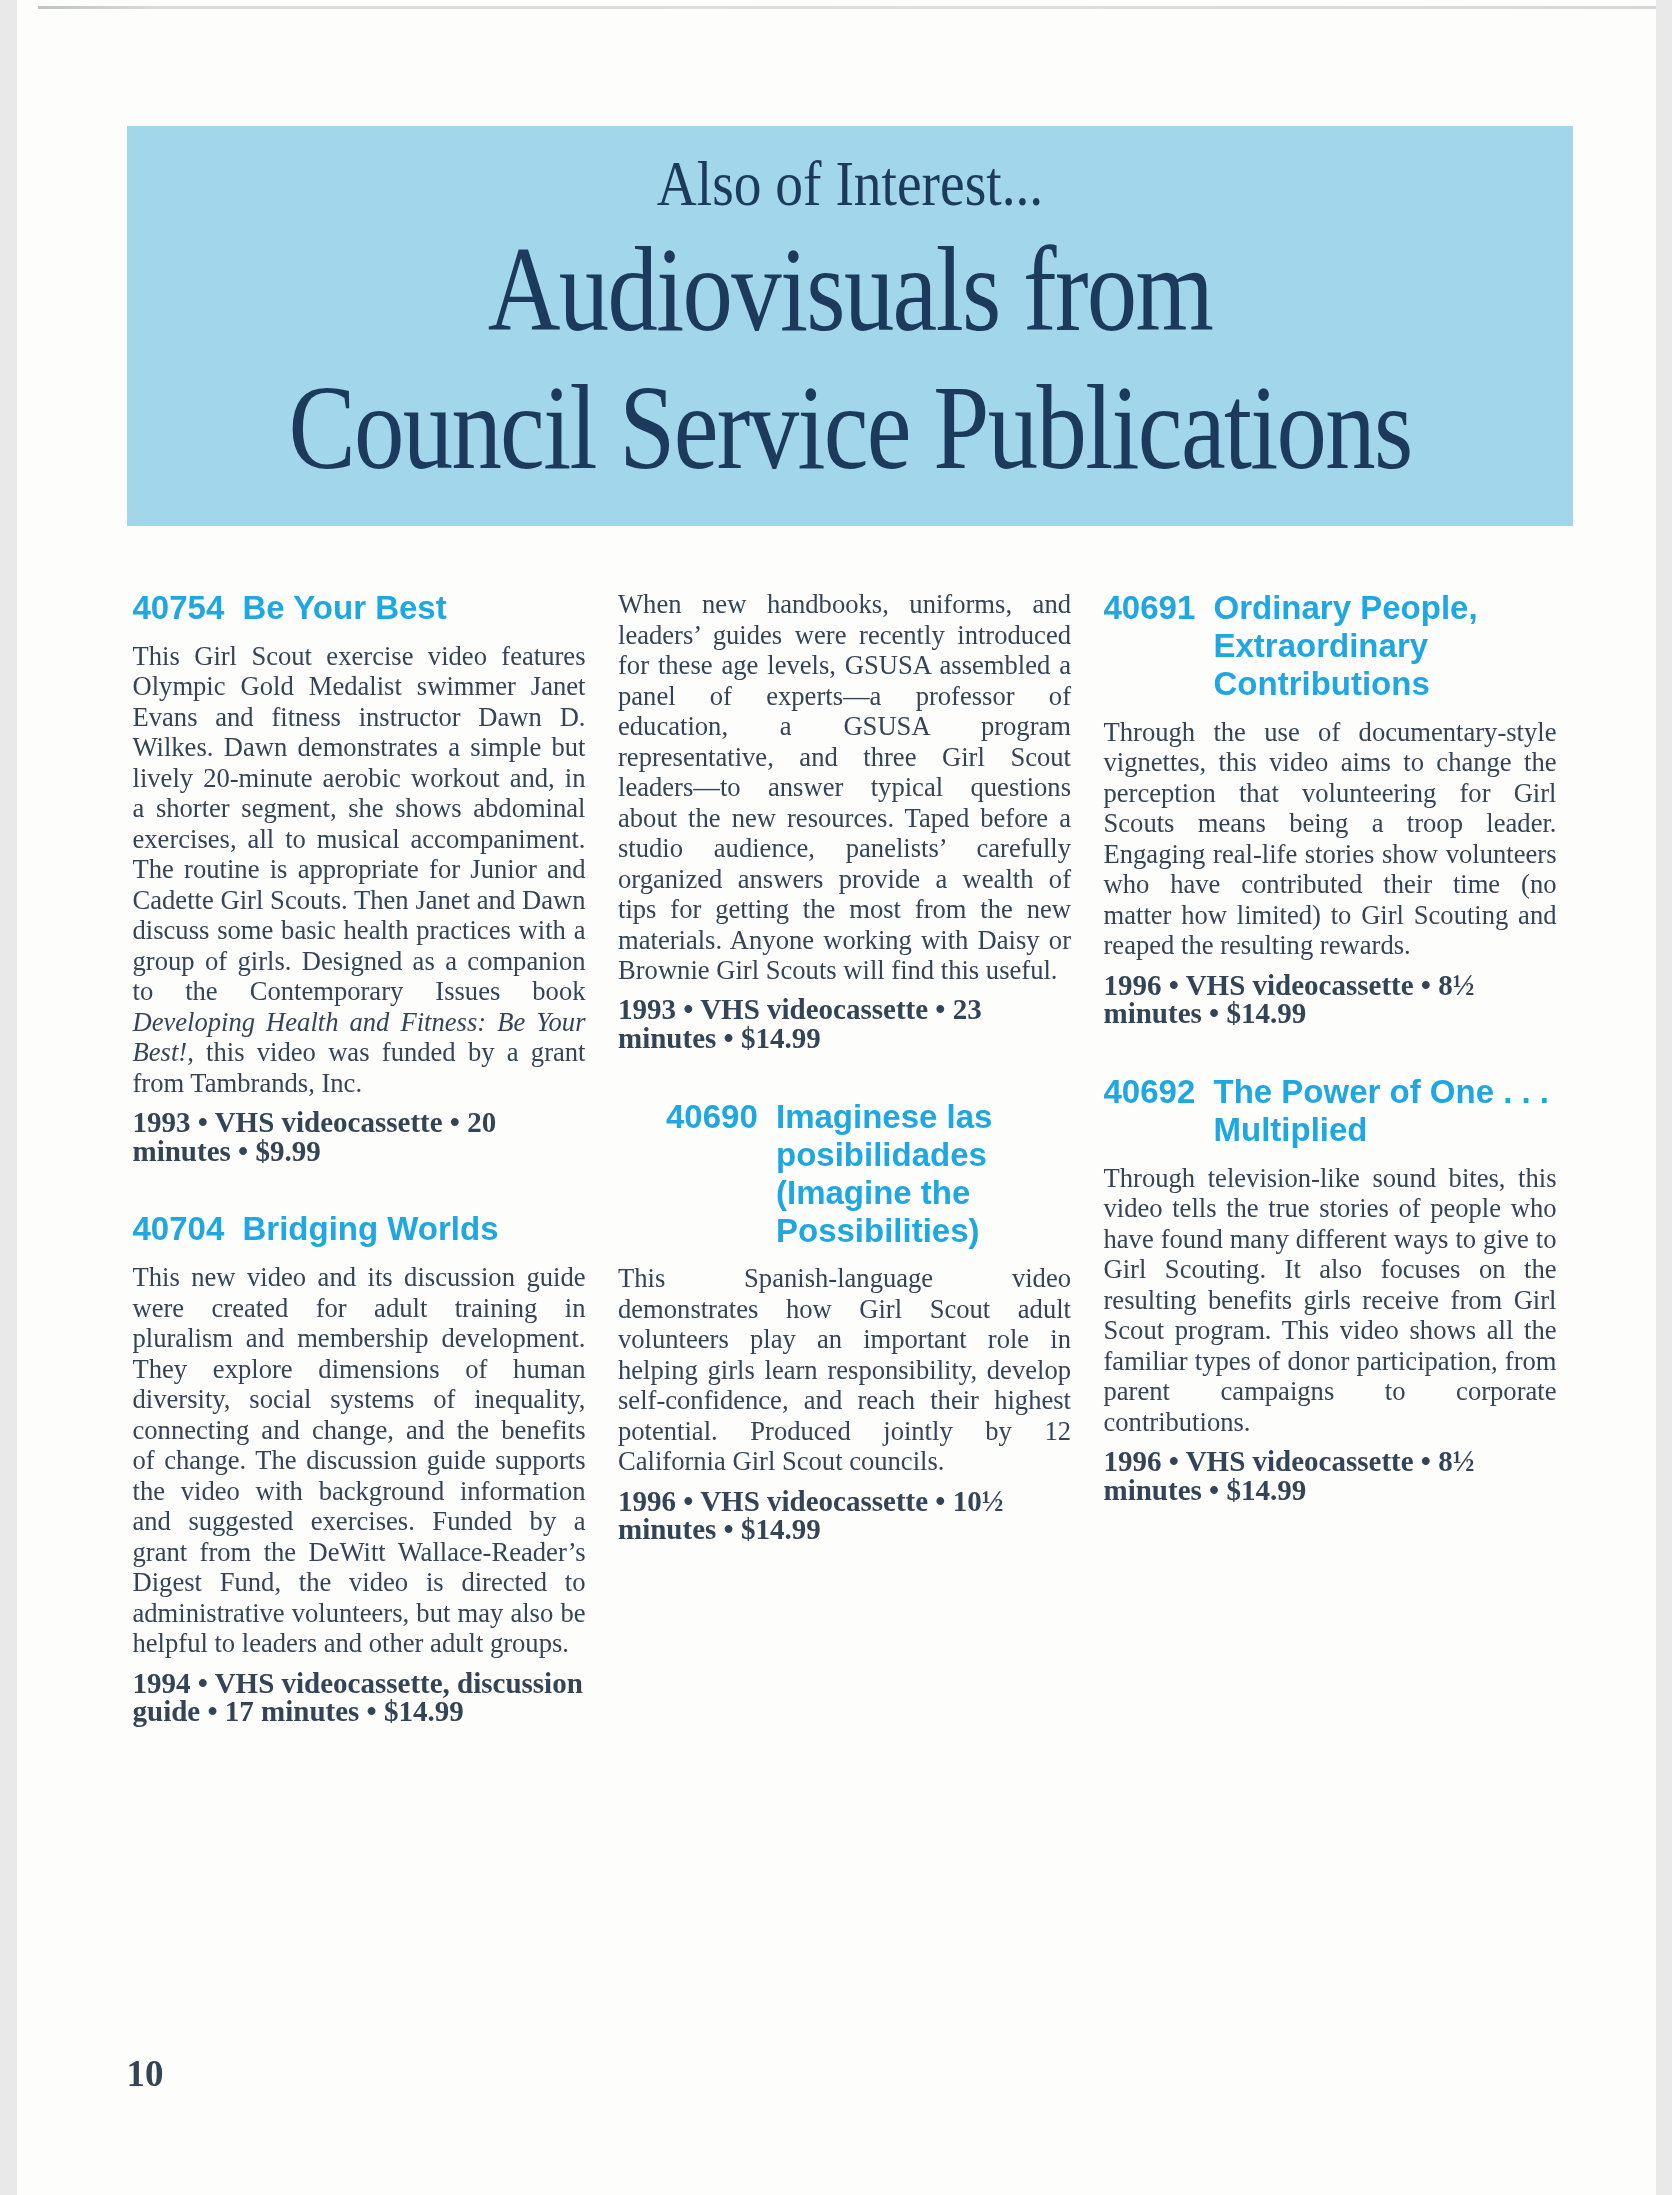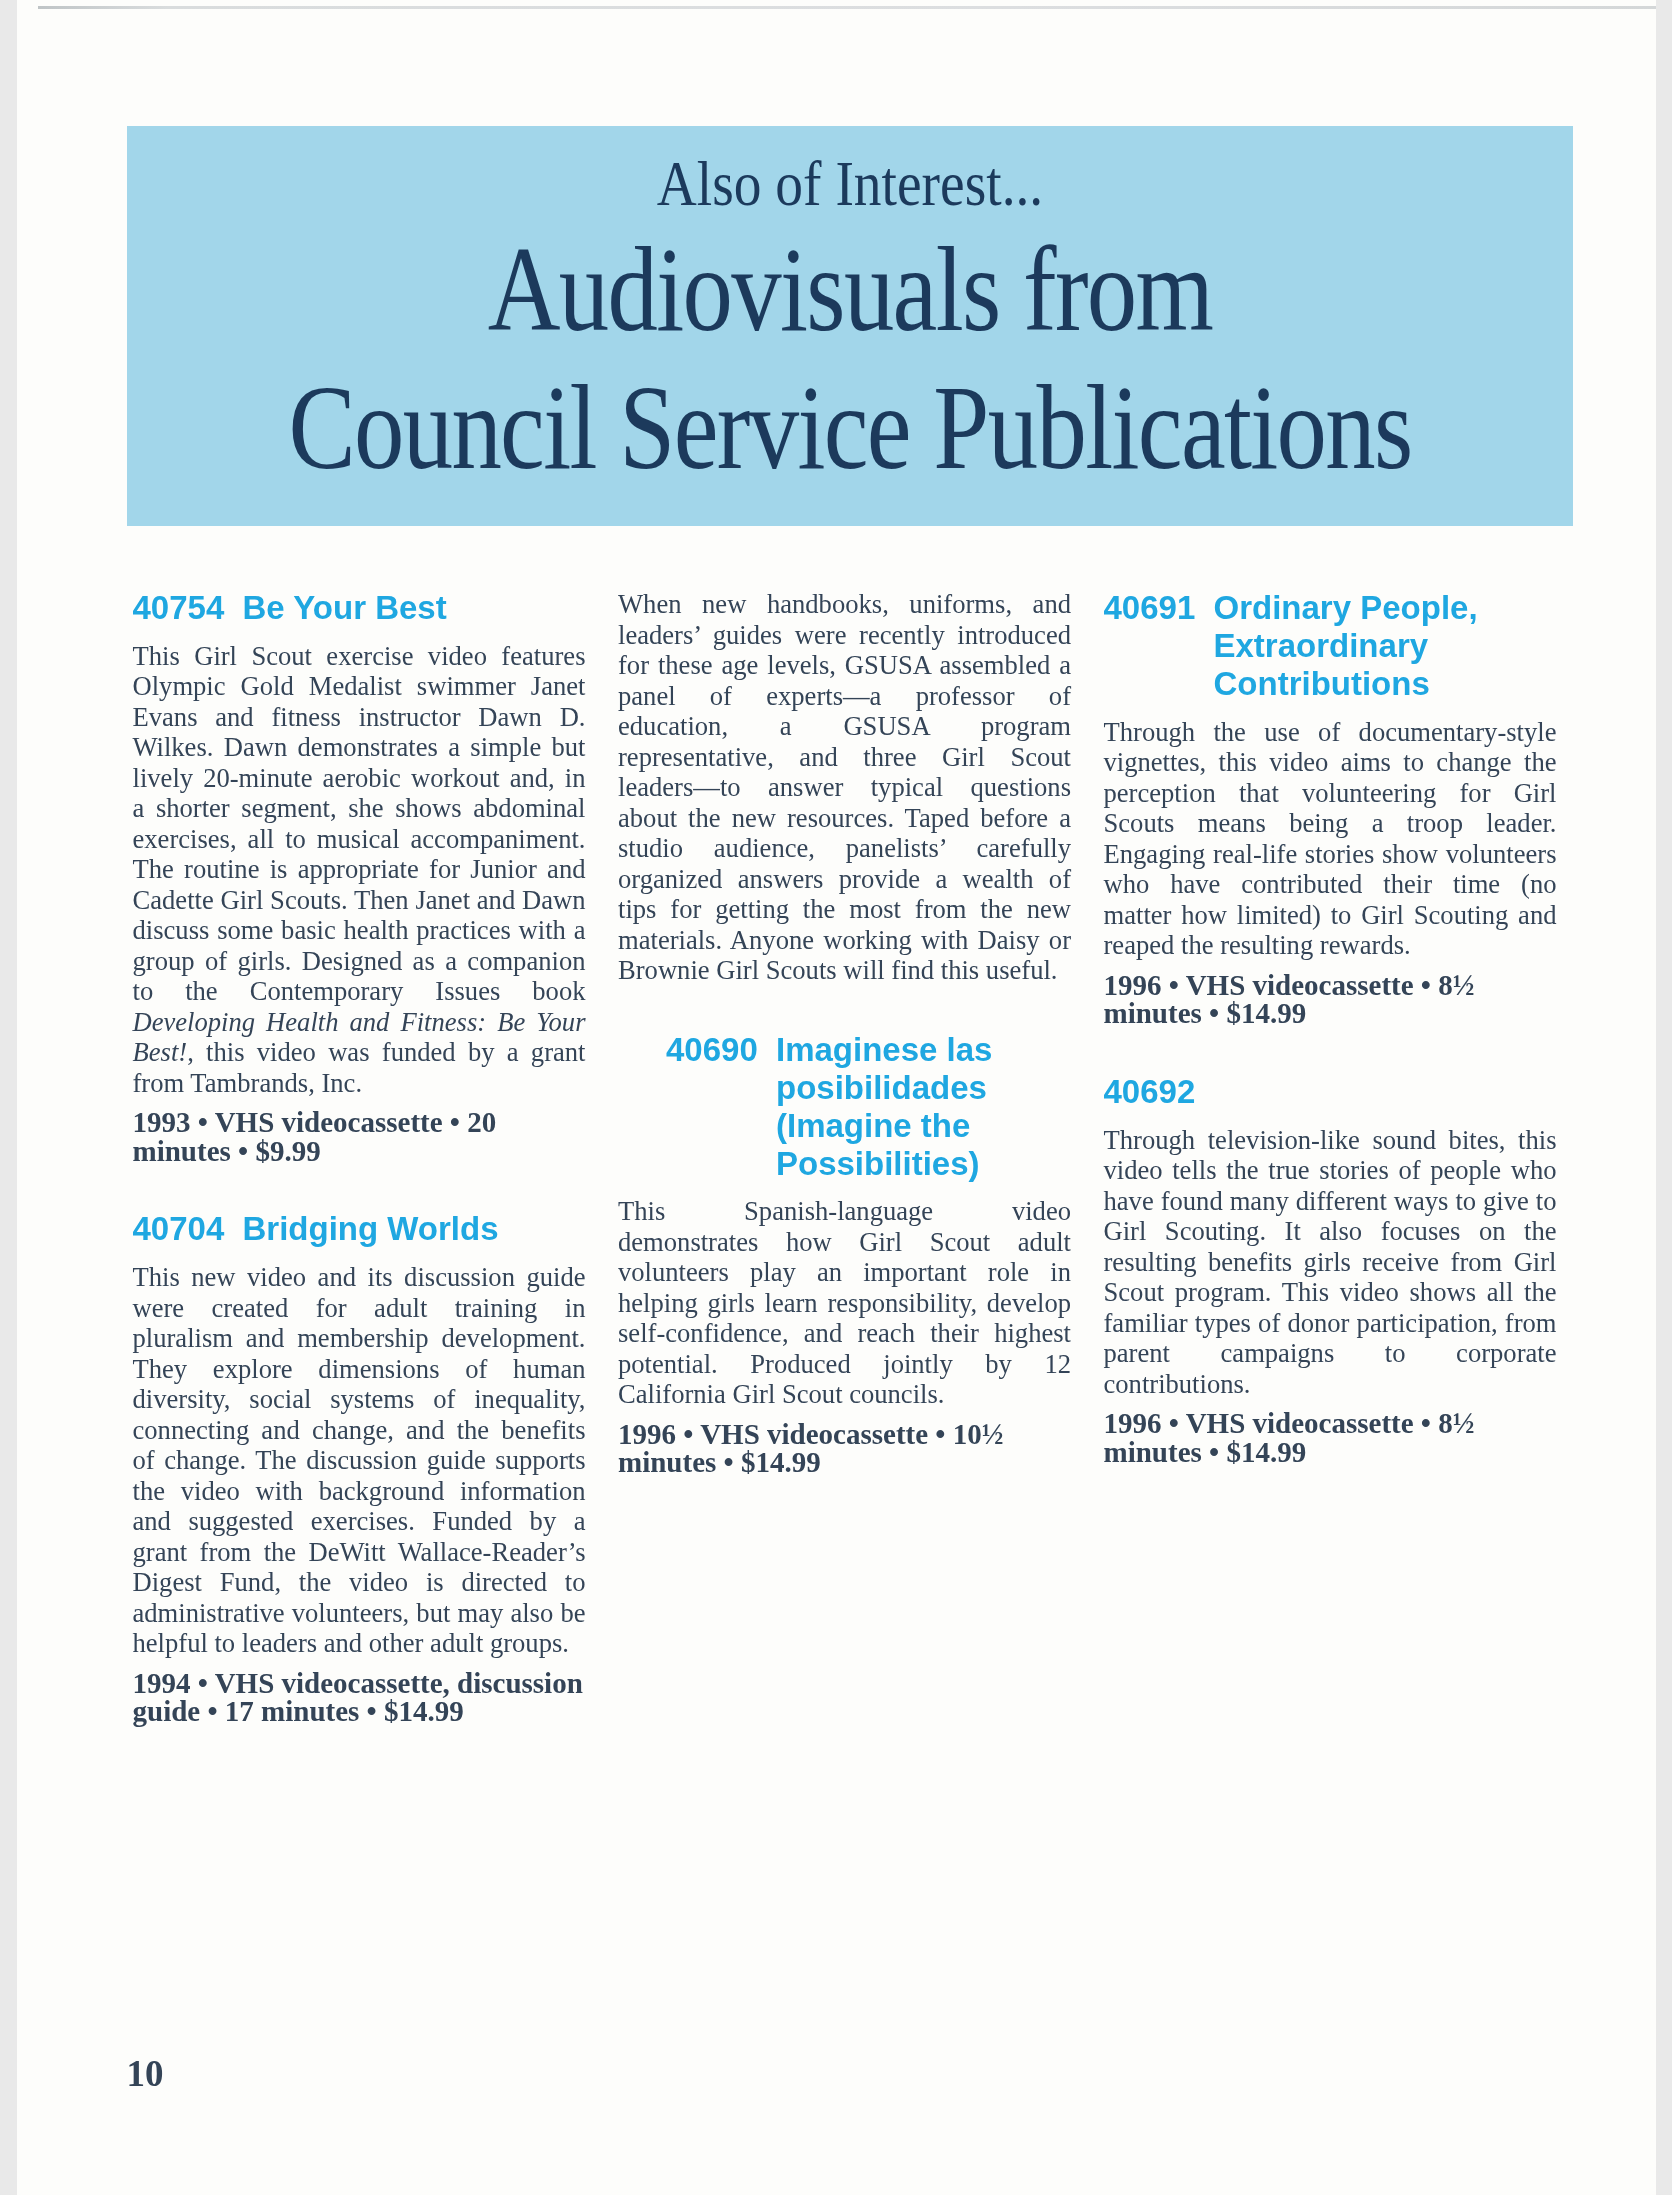--- a/index.html
+++ b/index.html
@@ -103,20 +103,21 @@
             <span class="entry-code">40704</span>
             <span class="entry-title">Bridging Worlds</span>
           </h3>
           <p class="entry-body"><span>This new video and its discussion guide were created for adult training in pluralism and membership development. They explore dimensions of human diversity, social systems of inequality, connecting and change, and the benefits of change. The discussion guide supports the video with background information and suggested exercises. Funded by a grant from the DeWitt Wallace-Reader’s Digest Fund, the video is directed to administrative volunteers, but may also be helpful to leaders and other adult groups.</span></p>
           <p class="entry-meta">1994 • VHS videocassette, discussion guide • 17 minutes • $14.99</p>
         </article>
       </section>
     <section class="col">
         <article class="entry">
           <p class="entry-body"><span>When new handbooks, uniforms, and leaders’ guides were recently introduced for these age levels, GSUSA assembled a panel of experts—a professor of education, a GSUSA program representative, and three Girl Scout leaders—to answer typical questions about the new resources. Taped before a studio audience, panelists’ carefully organized answers provide a wealth of tips for getting the most from the new materials. Anyone working with Daisy or Brownie Girl Scouts will find this useful.</span></p>
+          <p class="entry-meta">1993 • VHS videocassette • 23 minutes • $14.99</p>
         </article>
         <article class="entry">
           <h3 class="entry-heading" style="color: rgb(31, 167, 225); margin-left: 48px;">
             <span class="entry-code">40690</span>
             <span class="entry-title">Imaginese las posibilidades (Imagine the Possibilities)</span>
           </h3>
           <p class="entry-body"><span>This Spanish-language video demonstrates how Girl Scout adult volunteers play an important role in helping girls learn responsibility, develop self-confidence, and reach their highest potential. Produced jointly by 12 California Girl Scout councils.</span></p>
           <p class="entry-meta">1996 • VHS videocassette • 10½ minutes • $14.99</p>
         </article>
       </section>
@@ -125,20 +126,21 @@
           <h3 class="entry-heading" style="color: rgb(31, 167, 225);">
             <span class="entry-code">40691</span>
             <span class="entry-title">Ordinary People, Extraordinary Contributions</span>
           </h3>
           <p class="entry-body"><span>Through the use of documentary-style vignettes, this video aims to change the perception that volunteering for Girl Scouts means being a troop leader. Engaging real-life stories show volunteers who have contributed their time (no matter how limited) to Girl Scouting and reaped the resulting rewards.</span></p>
           <p class="entry-meta">1996 • VHS videocassette • 8½ minutes • $14.99</p>
         </article>
         <article class="entry">
           <h3 class="entry-heading" style="color: rgb(31, 167, 225);">
             <span class="entry-code">40692</span>
+            <span class="entry-title">The Power of One . . . Multiplied</span>
           </h3>
           <p class="entry-body"><span>Through television-like sound bites, this video tells the true stories of people who have found many different ways to give to Girl Scouting. It also focuses on the resulting benefits girls receive from Girl Scout program. This video shows all the familiar types of donor participation, from parent campaigns to corporate contributions.</span></p>
           <p class="entry-meta">1996 • VHS videocassette • 8½ minutes • $14.99</p>
         </article>
       </section>
   </main>
 
   <footer>
     <div class="page-number" style="color: rgb(52, 68, 87);">10</div>
   </footer>

